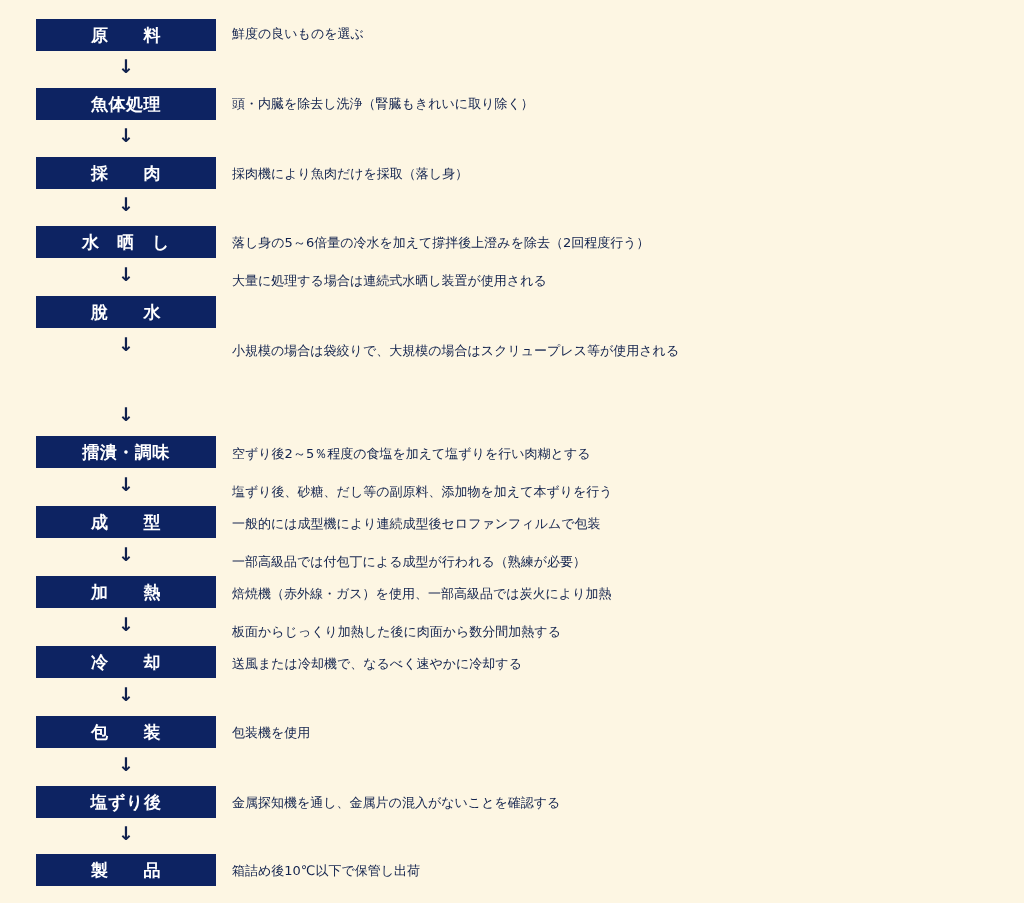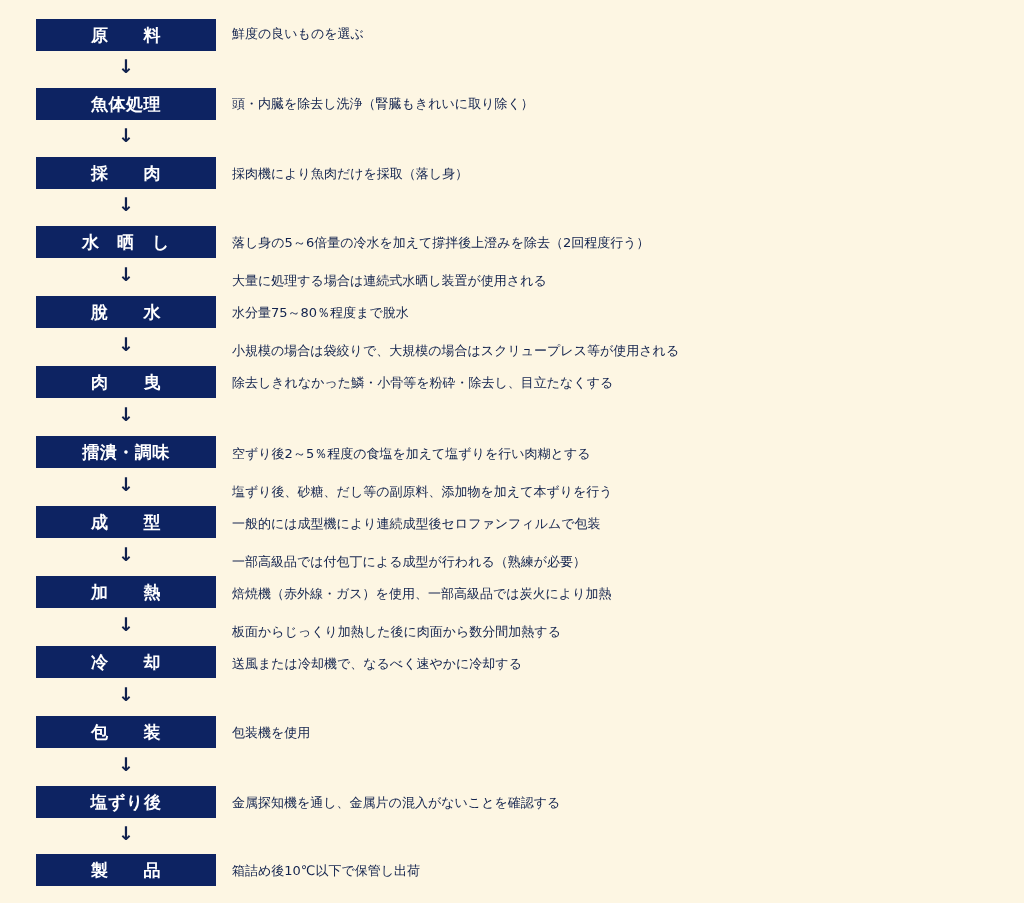--- a/index.html
+++ b/index.html
@@ -82,23 +82,20 @@
     </div>
   <div class="box" style="top:157px">
       <span class="inner">採　　肉</span>
     </div>
   <div class="box" style="top:226px">
       <span class="inner">水　晒　し</span>
     </div>
   <div class="box" style="top:296px">
       <span class="inner">脫　　水</span>
     </div>
-  <div class="box" style="top:366px">
-      <span class="inner">肉　　曳</span>
-    </div>
   <div class="box" style="top:506px">
       <span class="inner">成　　型</span>
     </div>
   <div class="box" style="top:436px">
       <span class="inner">擂潰・調味</span>
     </div>
   <div class="box" style="top:576px">
       <span class="inner">加　　熱</span>
     </div>
   <div class="box" style="top:646px">
@@ -149,23 +146,21 @@
     </div>
   <div class="arrow" style="top:820px">
       <span>↓</span>
     </div>
 
   <div class="desc" style="top:26px">鮮度の良いものを選ぶ</div>
   <div class="desc" style="top:96px">頭・内臓を除去し洗浄（腎臓もきれいに取り除く）</div>
   <div class="desc" style="top:166px">採肉機により魚肉だけを採取（落し身）</div>
   <div class="desc" style="top:235px">落し身の5～6倍量の冷水を加えて撐拌後上澄みを除去（2回程度行う）</div>
   <div class="desc" style="top:273px">大量に処理する場合は連続式水晒し装置が使用される</div>
-  <div class="desc" style="top:305px">水分量75～80％程度まで脫水</div>
   <div class="desc" style="top:343px">小規模の場合は袋絞りで、大規模の場合はスクリュープレス等が使用される</div>
-  <div class="desc" style="top:375px">除去しきれなかった鱗・小骨等を粉砕・除去し、目立たなくする</div>
   <div class="desc" style="top:446px">空ずり後2～5％程度の食塩を加えて塩ずりを行い肉糊とする</div>
   <div class="desc" style="top:484px">塩ずり後、砂糖、だし等の副原料、添加物を加えて本ずりを行う</div>
   <div class="desc" style="top:516px">一般的には成型機により連続成型後セロファンフィルムで包装</div>
   <div class="desc" style="top:554px">一部高級品では付包丁による成型が行われる（熟練が必要）</div>
   <div class="desc" style="top:586px">焙焼機（赤外線・ガス）を使用、一部高級品では炭火により加熱</div>
   <div class="desc" style="top:624px">板面からじっくり加熱した後に肉面から数分間加熱する</div>
   <div class="desc" style="top:656px">送風または冷却機で、なるべく速やかに冷却する</div>
   <div class="desc" style="top:725px">包装機を使用</div>
   <div class="desc" style="top:795px">金属探知機を通し、金属片の混入がないことを確認する</div>
   <div class="desc" style="top:863px">箱詰め後10℃以下で保管し出荷</div>

